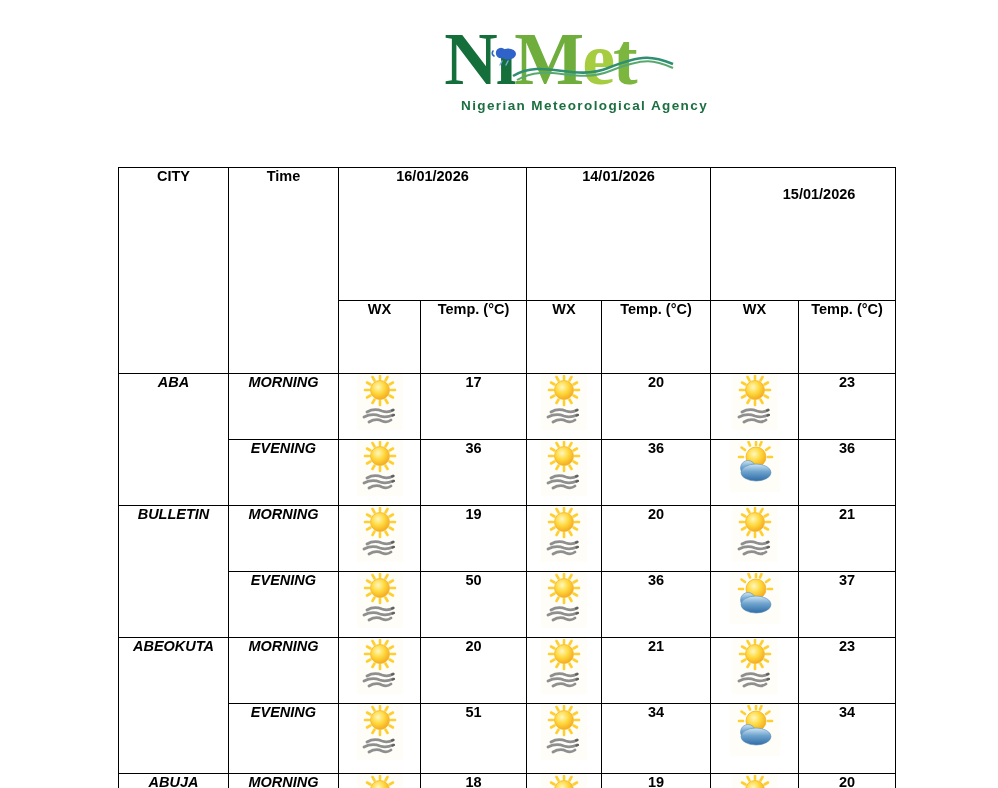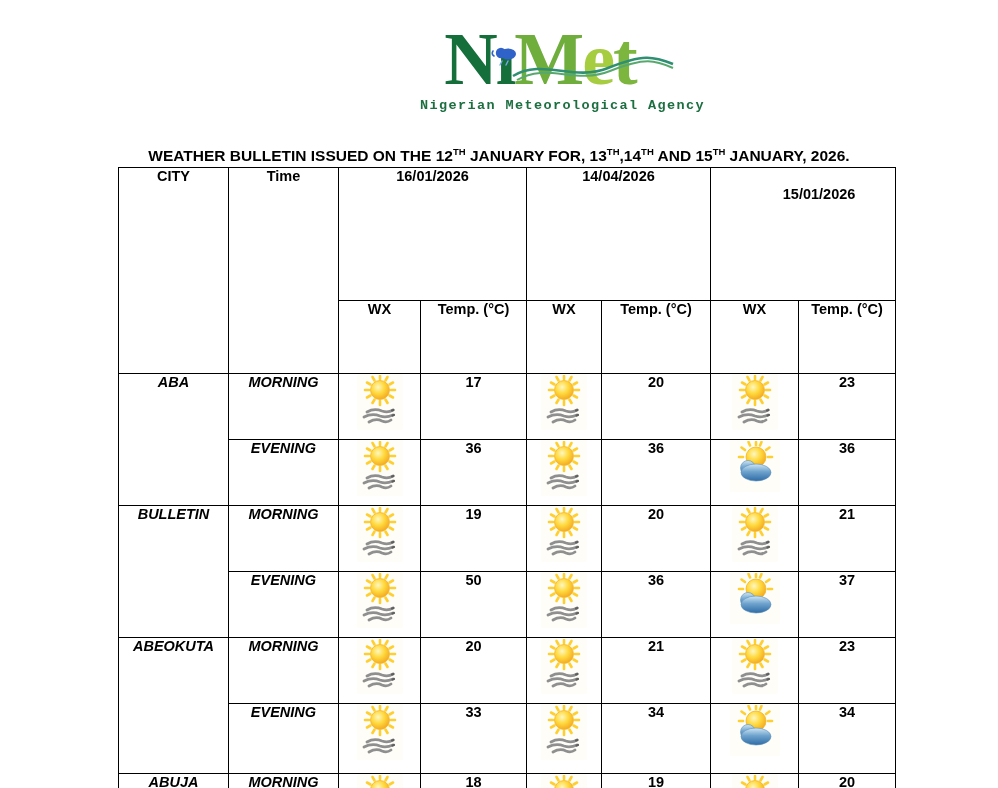--- a/index.html
+++ b/index.html
@@ -10,22 +10,22 @@
   .logo-block{position:absolute;top:8px;left:420px;width:240px;text-align:center;}
   .swoosh{position:absolute;top:2px;right:-40px;}
   .brand{position:relative;display:inline-block;margin-top:14px;line-height:1;
          font-family:"Liberation Serif",serif;font-weight:bold;font-size:74px;letter-spacing:-2px;}
   .brand .l-n,.brand .l-i{color:#156f3b;}
   .brand .l-m{color:#6fae3d;}
   .brand .l-e{color:#a6cc40;}
   .brand .l-t{color:#7cb63e;}
   .brand .l-i{position:relative;}
   .cloud-dot{position:absolute;top:-14px;left:-6px;}
-  .brand-sub{margin-top:2px;font-family:Liberation Mono, monospace;font-weight:bold;
-             font-size:13.5px;letter-spacing:1.4px;color:#1c6f40;white-space:nowrap;}
+  .brand-sub{margin-top:2px;font-family:Liberation Sans, sans-serif;font-weight:bold;
+             font-size:13.5px;letter-spacing:1.4px;color:#1c6f40;white-space:nowrap;margin-left:41px;}
 
   
   .title{position:absolute;top:146px;left:0;width:100%;text-align:center;
          font-weight:bold;font-size:15.5px;}
   .title sup{font-size:9.5px;font-weight:bold;vertical-align:super;}
 
   
   table.wx{position:absolute;left:118px;top:167px;width:777px;border-collapse:collapse;
            table-layout:fixed;}
   table.wx td{border:1.5px solid #000;padding:0;vertical-align:top;
@@ -60,40 +60,39 @@
       <span class="l-n">N</span><span class="l-i"><span class="cloud-dot"><svg width="28" height="22" viewBox="0 0 28 22">
               <path d="M4 12 q-3 -2 -1 -5" fill="none" stroke="#2f63c9" stroke-width="1.6" stroke-linecap="round"></path>
               <circle cx="11" cy="9" r="5.2" fill="#2f63c9"></circle>
               <ellipse cx="18" cy="10" rx="8" ry="5.6" fill="#2f63c9"></ellipse>
               <path d="M12 17 l-2 4 M18 17 l-2 4" stroke="#7aa7e8" stroke-width="1.4" stroke-linecap="round"></path>
             </svg></span><span>ı</span></span><span class="l-m">M</span><span class="l-e">e</span><span class="l-t">t</span>
     </div>
     <div class="brand-sub">Nigerian Meteorological Agency</div>
   </div>
 
-  <div class="title"><span>WEATHER BULLETIN ISSUED ON THE 12</span><sup>TH</sup><span> JANUARY FOR, 13</span><sup>TH</sup><span>,14</span><sup>TH</sup><span> AND 15</span><sup>TH</sup><span> JANUARY, 2026.</span></div>
 
   <table class="wx">
     <colgroup>
       <col style="width:110px">
         <col style="width:110px">
       <col style="width:82px">
         <col style="width:106px">
       <col style="width:75px">
         <col style="width:109px">
       <col style="width:88px">
         <col style="width:97px">
     </colgroup>
 
     <tbody>
         <tr class="rh1">
       <td rowspan="2" class="h-corner">CITY</td>
       <td rowspan="2" class="h-corner">Time</td>
       <td colspan="2" class="h-date">16/01/2026</td>
-      <td colspan="2" class="h-date">14/04/2026</td>
+      <td colspan="2" class="h-date">14/01/2026</td>
       <td colspan="2" class="h-date low">15/01/2026</td>
     </tr>
     <tr class="rh2">
       <td class="h-sub">WX</td>
       <td class="h-sub">Temp. (°C)</td>
       <td class="h-sub">WX</td>
       <td class="h-sub">Temp. (°C)</td>
       <td class="h-sub">WX</td>
       <td class="h-sub">Temp. (°C)</td>
     </tr>
@@ -678,21 +677,21 @@
       <path d="M8 37 q7 -4 15 -1 q6 2 11 -1"></path>
       <path d="M5 42 q8 -4 16 -1 q6 2 13 -1"></path>
       <path d="M10 47 q7 -4 13 -1 q5 2 9 -1"></path>
     </g>
     <g stroke="#5f5f5f" stroke-width="2.2" stroke-linecap="round">
       <line x1="33" y1="35.5" x2="34.5" y2="35"></line>
                   <line x1="33.5" y1="40.5" x2="35" y2="40"></line>
     </g>
   </svg>
 </span></td>
-      <td class="c-temp">33</td>
+      <td class="c-temp">51</td>
       <td class="c-wx"><span class="wx-ic">
   <svg width="42" height="54" viewBox="0 0 42 54" xmlns="http://www.w3.org/2000/svg">
     <defs>
       <radialGradient id="sgA" cx="40%" cy="35%" r="75%">
         <stop offset="0%" stop-color="#fff7c0"></stop>
                     <stop offset="45%" stop-color="#ffd93d"></stop>
                     <stop offset="100%" stop-color="#f09d1c"></stop>
       </radialGradient>
     </defs>
     <g stroke="#ffcf2e" stroke-width="2.6" stroke-linecap="round">

